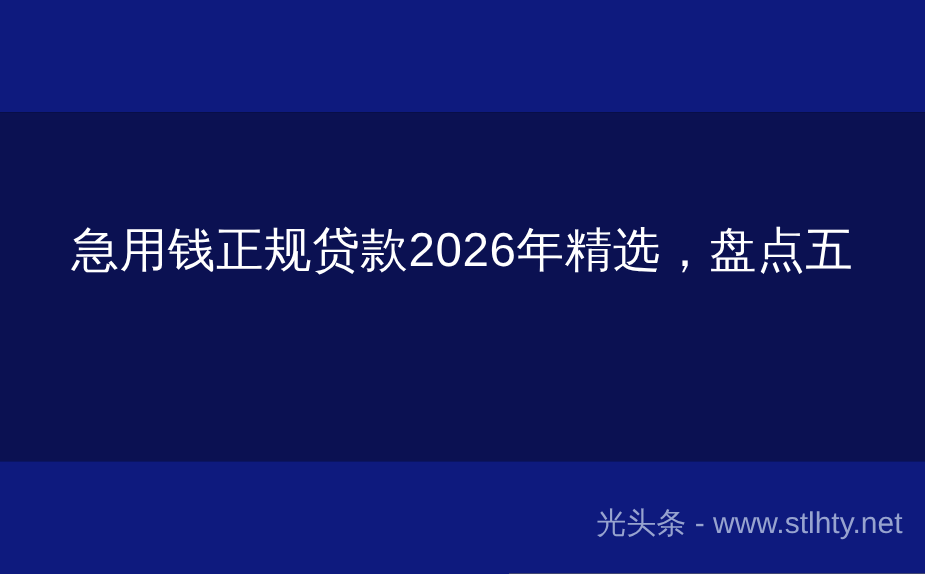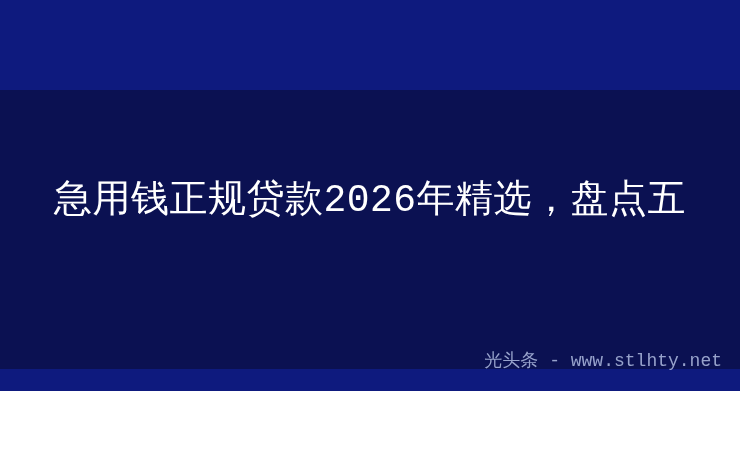--- a/index.html
+++ b/index.html
@@ -7,24 +7,23 @@
     padding: 0;
     background: #ffffff;
   }
   body {
     font-family: "Liberation Sans", "DejaVu Sans", sans-serif;
   }
 
   #banner {
     position: relative;
     width: 740px;
-    height: 391px;
+    height: 459px;
     overflow: hidden;
     background: #000000;
-    font-family: Liberation Mono, monospace;
   }
 
   
   .band {
     position: absolute;
     left: 0;
     width: 100%;
   }
   .band-top {
     top: 0;
@@ -58,24 +57,24 @@
     -webkit-font-smoothing: antialiased;
   }
   #headline .hl-line {
     display: block;
   }
 
   
   #watermark {
     position: absolute;
     right: 18px;
-    bottom: 14px;
+    bottom: 24px;
     color: #a3afd6;
     opacity: 0.92;
-    font-size: 18px;
+    font-size: 24px;
     line-height: 32px;
     white-space: nowrap;
     font-weight: 400;
   }
 </style>
 </head>
 <body>
 
 <div id="banner">
 

